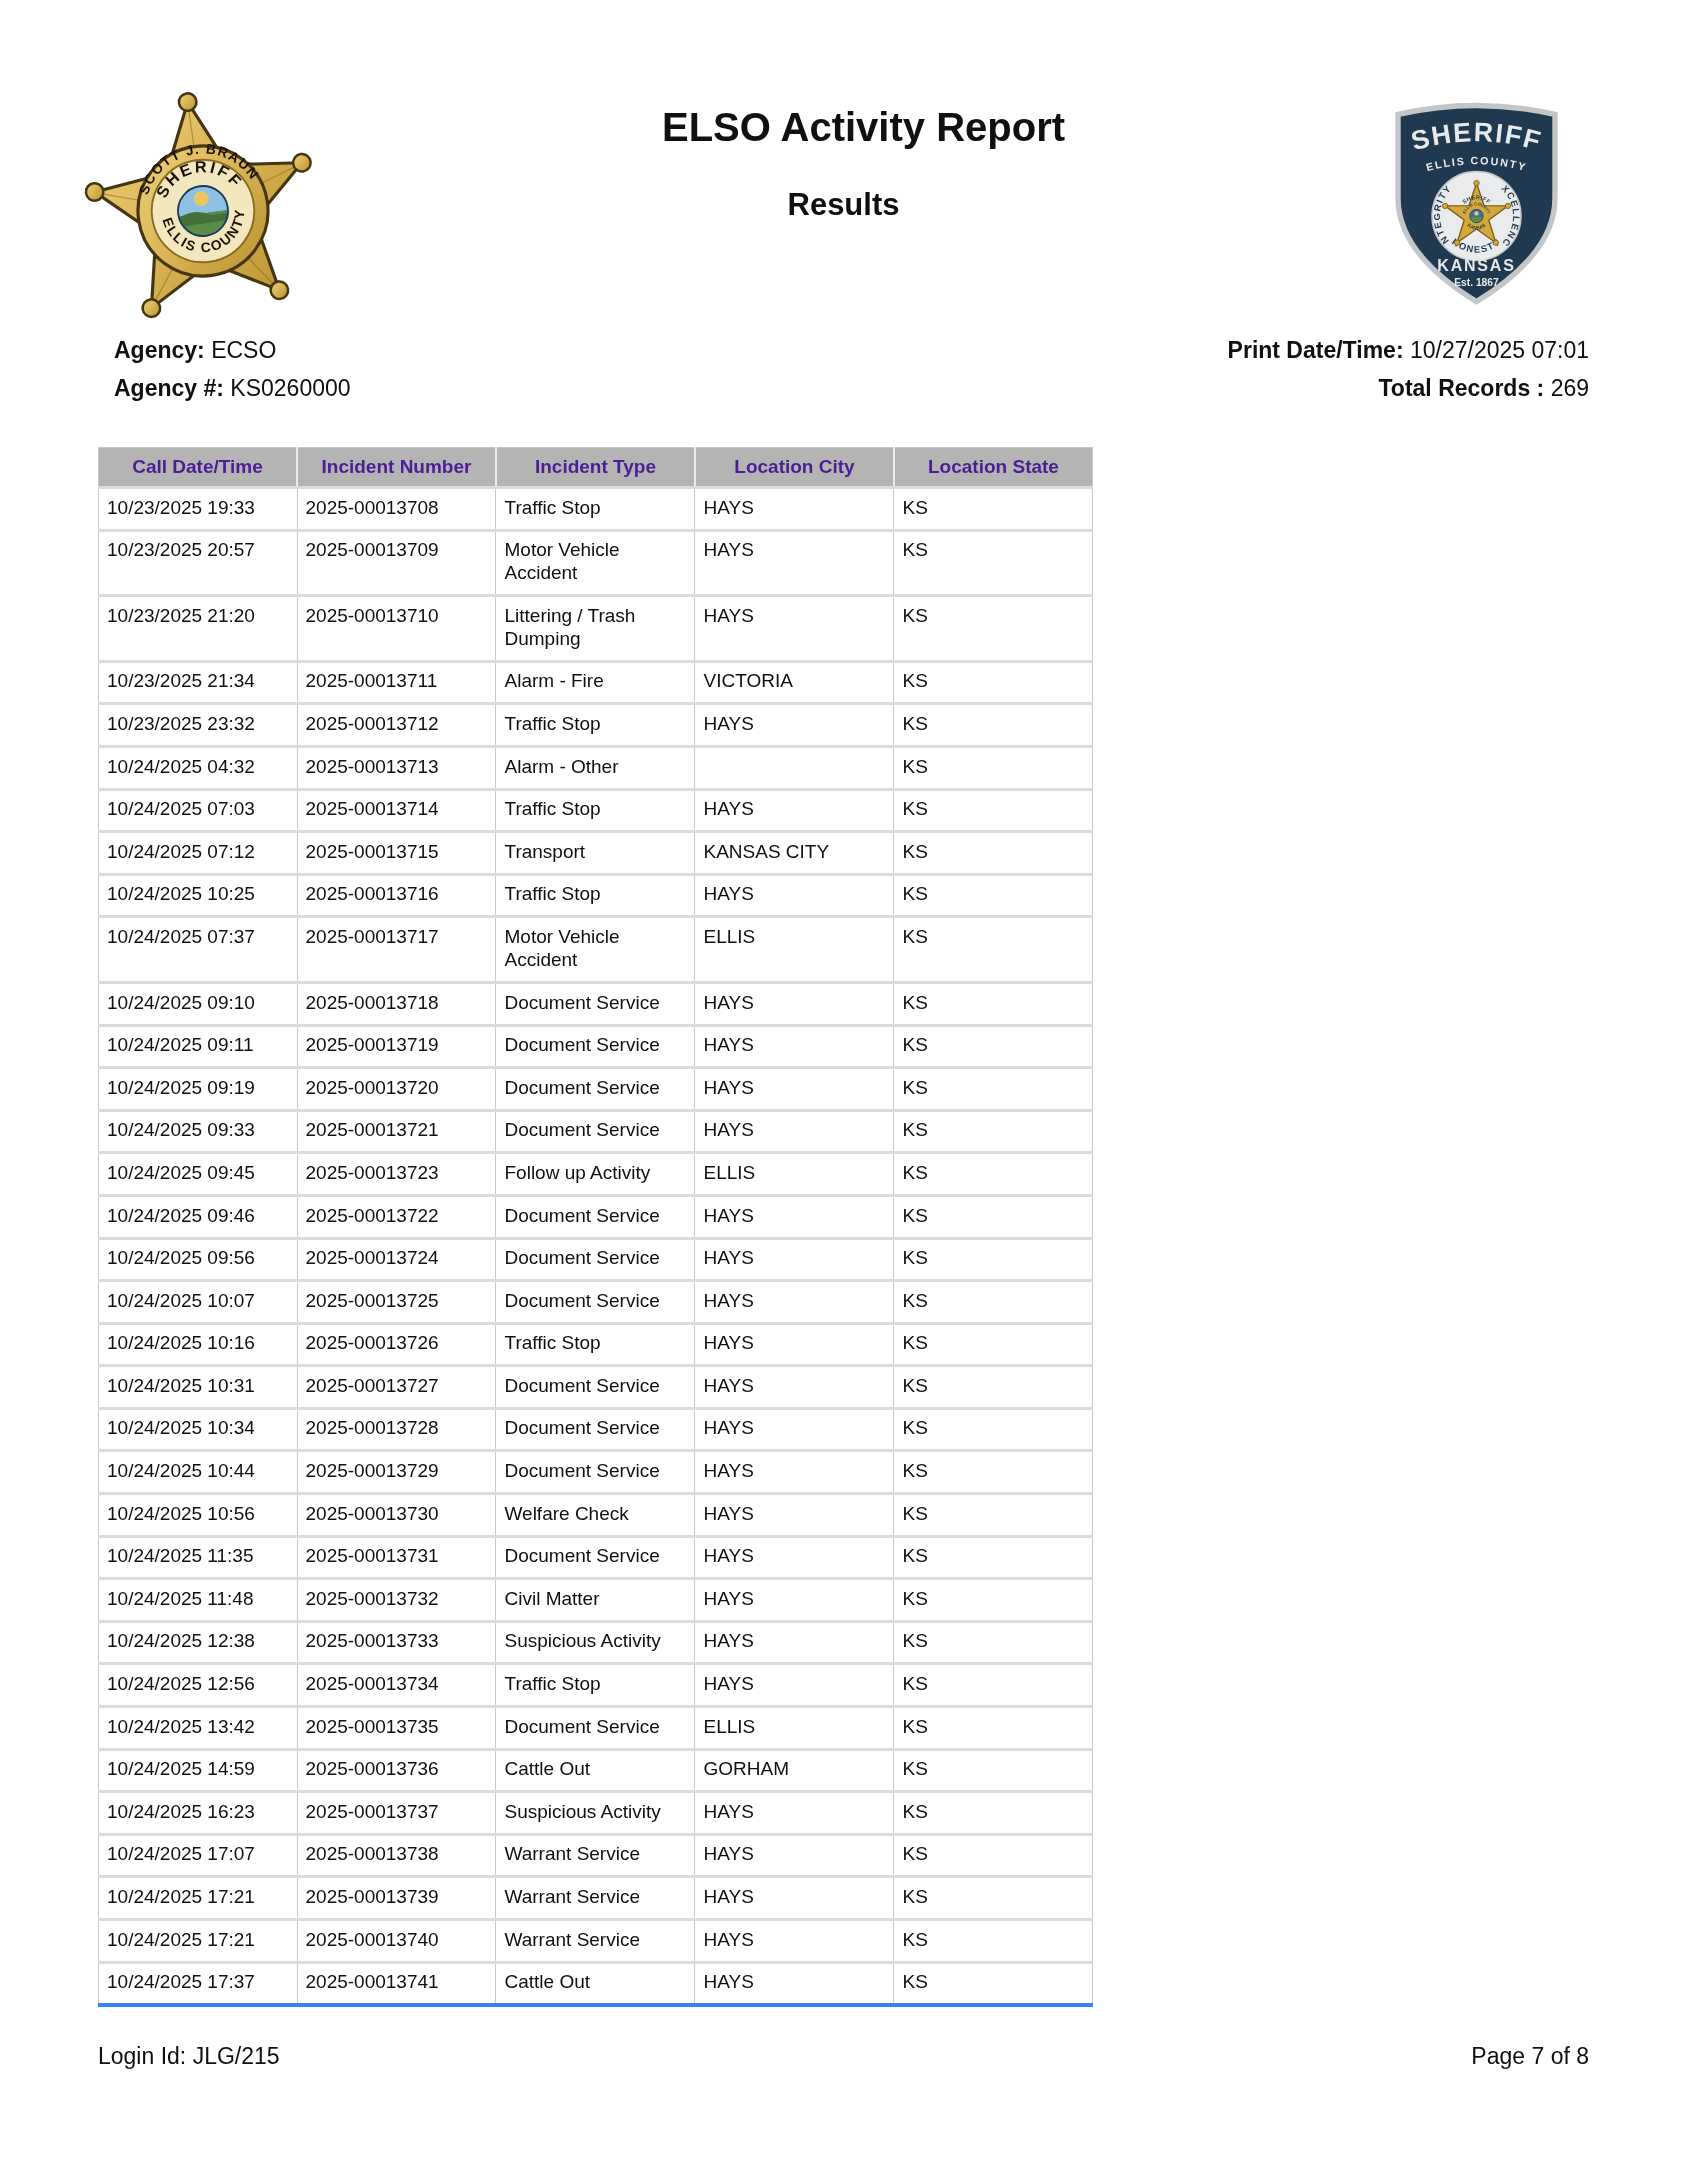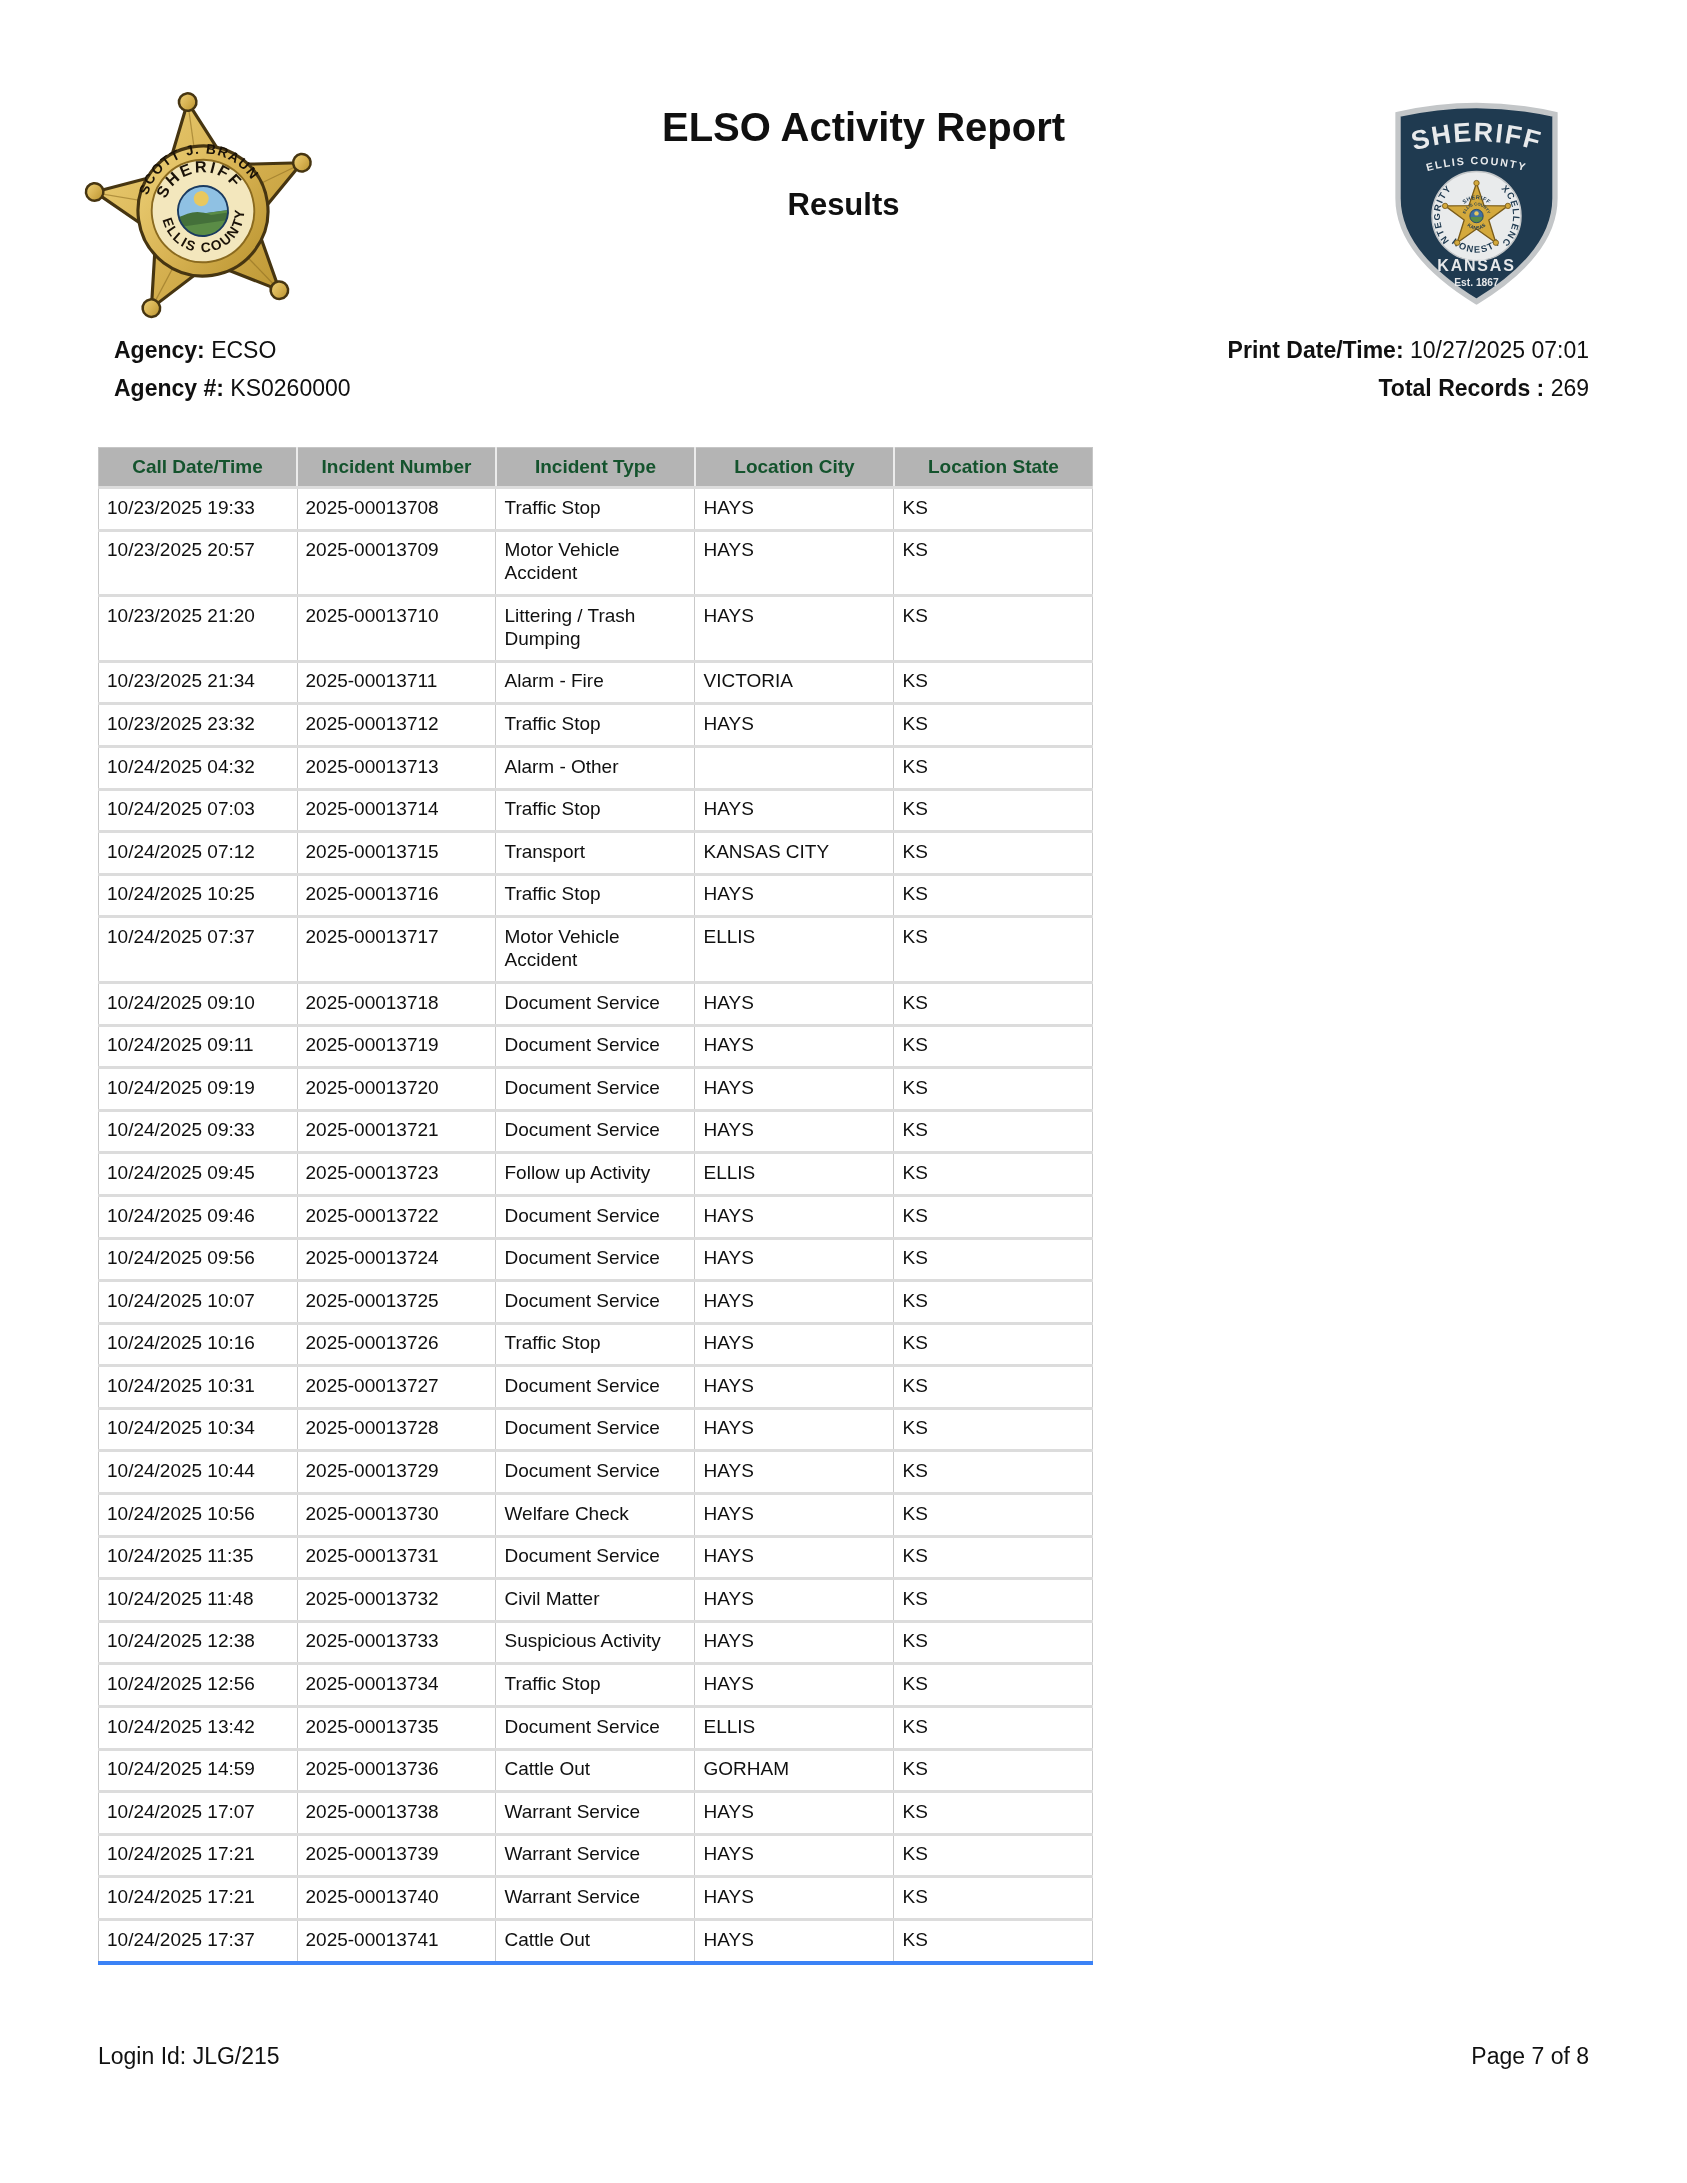--- a/index.html
+++ b/index.html
@@ -18,21 +18,21 @@
   .badge-left{position:absolute;left:78px;top:86px;width:250px;height:250px;}
   .badge-right{position:absolute;left:1387px;top:93px;width:179px;height:214px;}
   .info-left{position:absolute;left:98px;top:331px;font-size:23px;line-height:38px;}
   .info-right{position:absolute;right:98px;top:331px;font-size:23px;line-height:38px;text-align:right;}
   .lbl{font-weight:bold;margin-left:16px;}
   .table-wrap{position:absolute;left:98px;top:447px;width:995px;}
   table{width:100%;border-collapse:collapse;table-layout:fixed;font-size:19px;}
   th{
     width:20%;background:#b4b4b4;font-weight:bold;text-align:center;
     padding:8px 4px;border-left:2.6px solid #ececec;border-right:2.6px solid #ececec;
-    border-top:1.3px solid #c6c6c6;border-bottom:3.3px solid #dcdcdc;color:#14532d;
+    border-top:1.3px solid #c6c6c6;border-bottom:3.3px solid #dcdcdc;color:#4c1d95;
   }
   th:first-child{border-left:1.3px solid #c6c6c6;}
   th:last-child{border-right:1.3px solid #c6c6c6;}
   td{
     background:#ffffff;vertical-align:top;text-align:left;line-height:23px;
     padding:6.6px 6.6px 10px 8px;
     border-left:1.3px solid #c9c9c9;border-right:1.3px solid #c9c9c9;
     border-bottom:3.3px solid #dcdcdc;
     overflow:hidden;
   }
@@ -394,20 +394,27 @@
             <td>KS</td>
           </tr>
           <tr>
             <td>10/24/2025 14:59</td>
             <td>2025-00013736</td>
             <td>Cattle Out</td>
             <td>GORHAM</td>
             <td>KS</td>
           </tr>
           <tr>
+            <td>10/24/2025 16:23</td>
+            <td>2025-00013737</td>
+            <td>Suspicious Activity</td>
+            <td>HAYS</td>
+            <td>KS</td>
+          </tr>
+          <tr>
             <td>10/24/2025 17:07</td>
             <td>2025-00013738</td>
             <td>Warrant Service</td>
             <td>HAYS</td>
             <td>KS</td>
           </tr>
           <tr>
             <td>10/24/2025 17:21</td>
             <td>2025-00013739</td>
             <td>Warrant Service</td>

